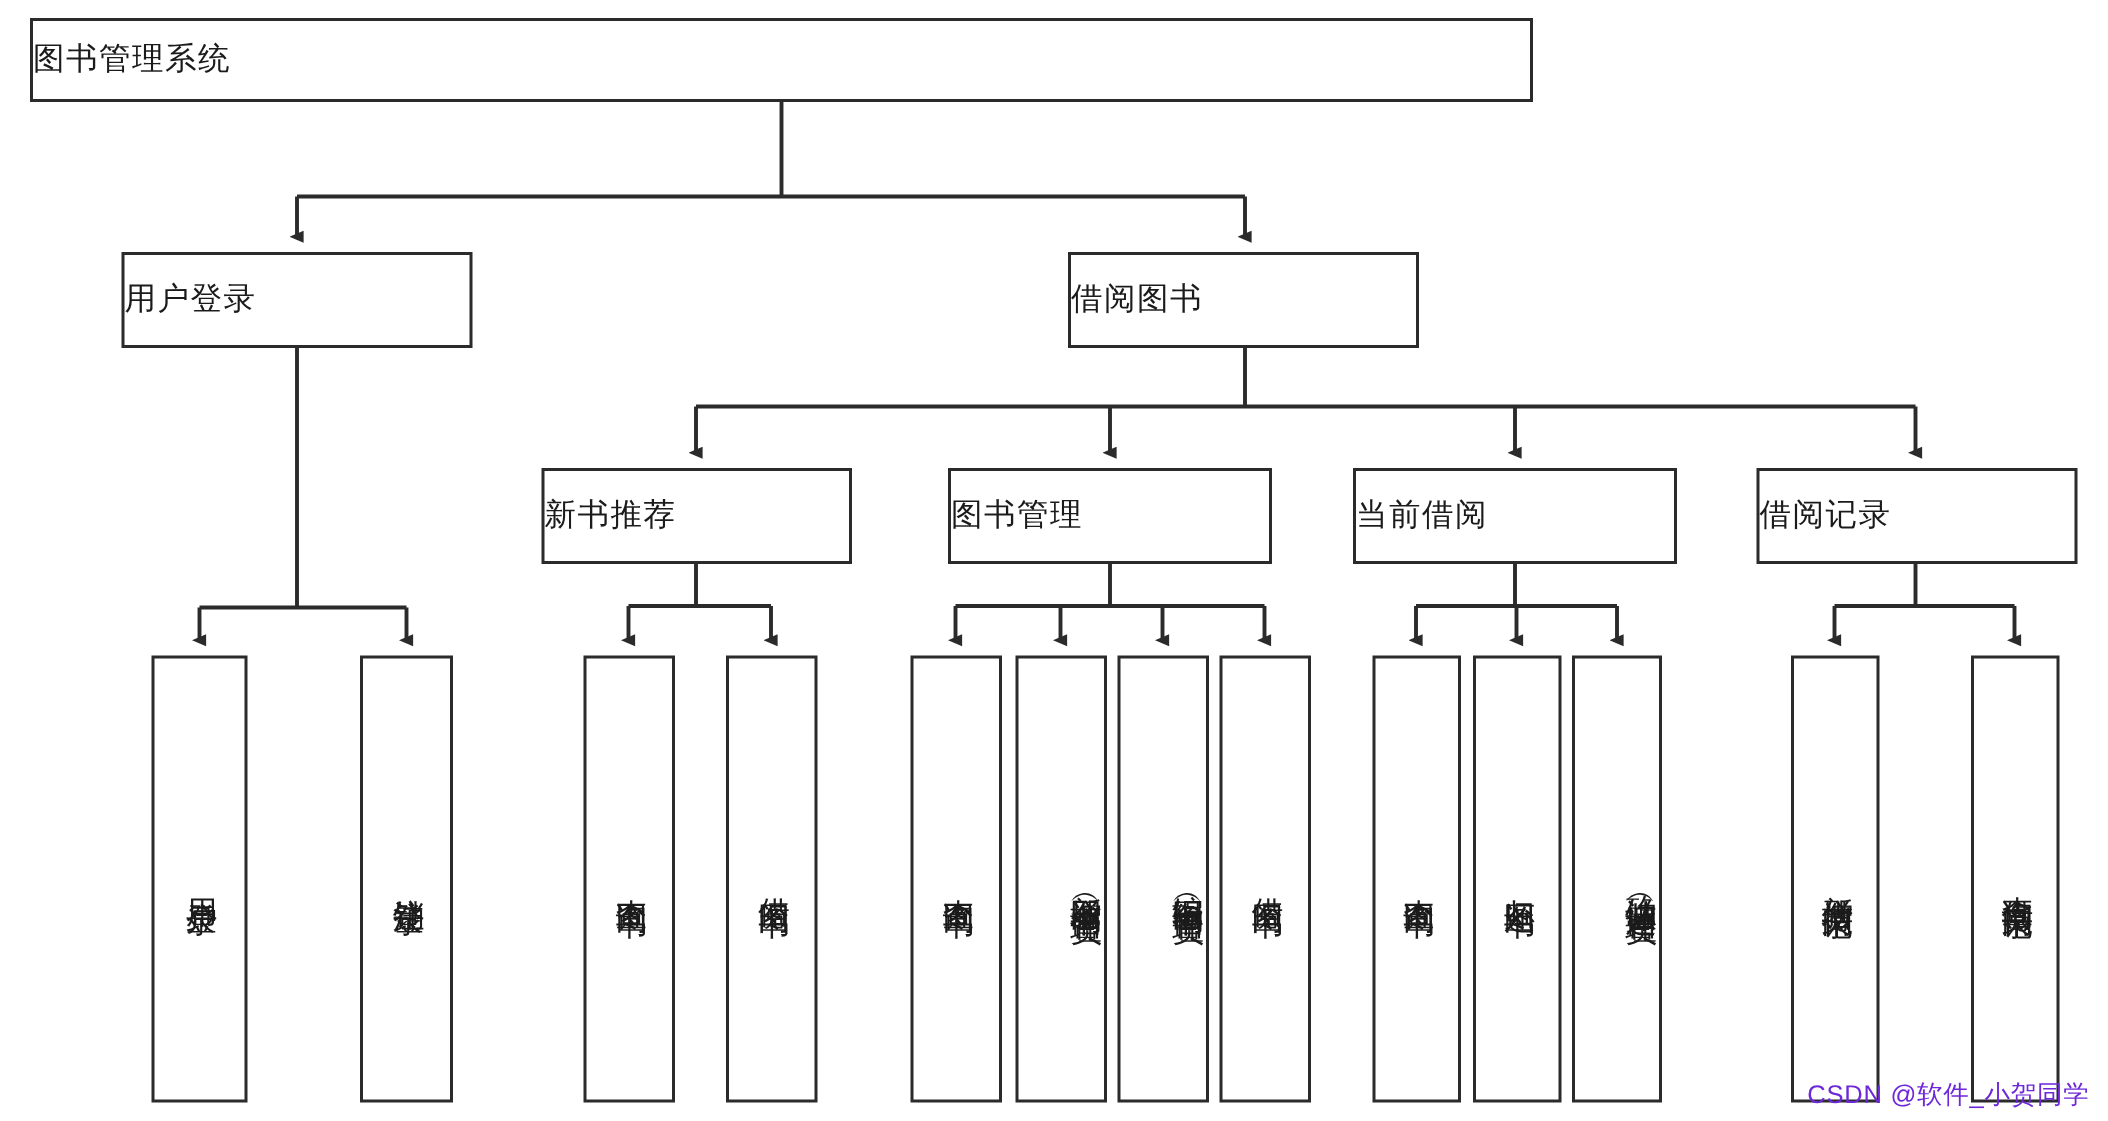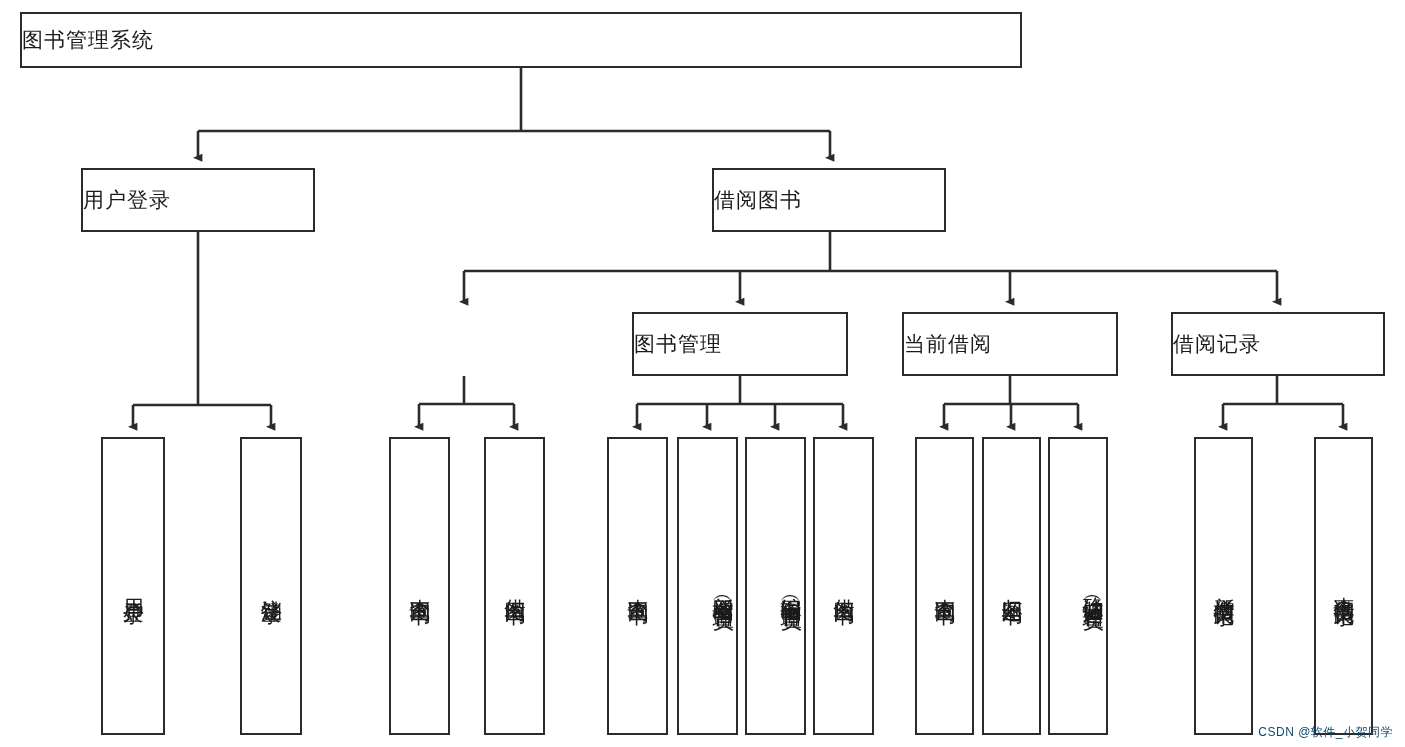--- a/index.html
+++ b/index.html
@@ -6,21 +6,21 @@
   body{font-family:"Liberation Sans","DejaVu Sans",sans-serif;}
   #stage{position:relative;width:1405px;height:747px;background:#ffffff;overflow:hidden;}
   #wires{position:absolute;left:0;top:0;width:1405px;height:747px;}
   .node{position:absolute;box-sizing:border-box;border:2px solid #2b2b2b;background:#ffffff;
         display:flex;align-items:center;justify-content:flex-start;color:#1b1b1b;}
   .node.h{font-size:21px;line-height:1.2;letter-spacing:1px;}
   .node.v{writing-mode:vertical-rl;text-orientation:upright;font-size:21px;line-height:1.28;
           letter-spacing:2px;padding-top:6px;align-items:flex-start;justify-content:center;}
   .node.v.top{align-items:flex-start;}
   .node.v.mid{align-items:center;}
-  .watermark{position:absolute;right:12px;bottom:6px;font-size:12px;color:#0c4a6e;
+  .watermark{position:absolute;right:12px;bottom:6px;font-size:17px;color:#6d28d9;
              letter-spacing:0.5px;white-space:nowrap;}
 </style>
 </head>
 <body>
 
 <div id="stage">
 
   <svg id="wires" viewBox="0 0 1405 747" xmlns="http://www.w3.org/2000/svg">
     <defs>
       <marker id="arrow" markerWidth="10" markerHeight="10" refX="5.2" refY="5" orient="auto" markerUnits="userSpaceOnUse">
@@ -75,20 +75,23 @@
     <span>图书管理系统</span>
   </div>
 
   <div class="node h" style="left:81px;top:168px;width:234px;height:64px;">
     <span>用户登录</span>
   </div>
   <div class="node h" style="left:712px;top:168px;width:234px;height:64px;">
     <span>借阅图书</span>
   </div>
 
+  <div class="node h" style="left:361px;top:312px;width:207px;height:64px;">
+    <span>新书推荐</span>
+  </div>
   <div class="node h" style="left:632px;top:312px;width:216px;height:64px;">
     <span>图书管理</span>
   </div>
   <div class="node h" style="left:1171px;top:312px;width:214px;height:64px;">
     <span>借阅记录</span>
   </div>
   <div class="node h" style="left:902px;top:312px;width:216px;height:64px;">
     <span>当前借阅</span>
   </div>
 

